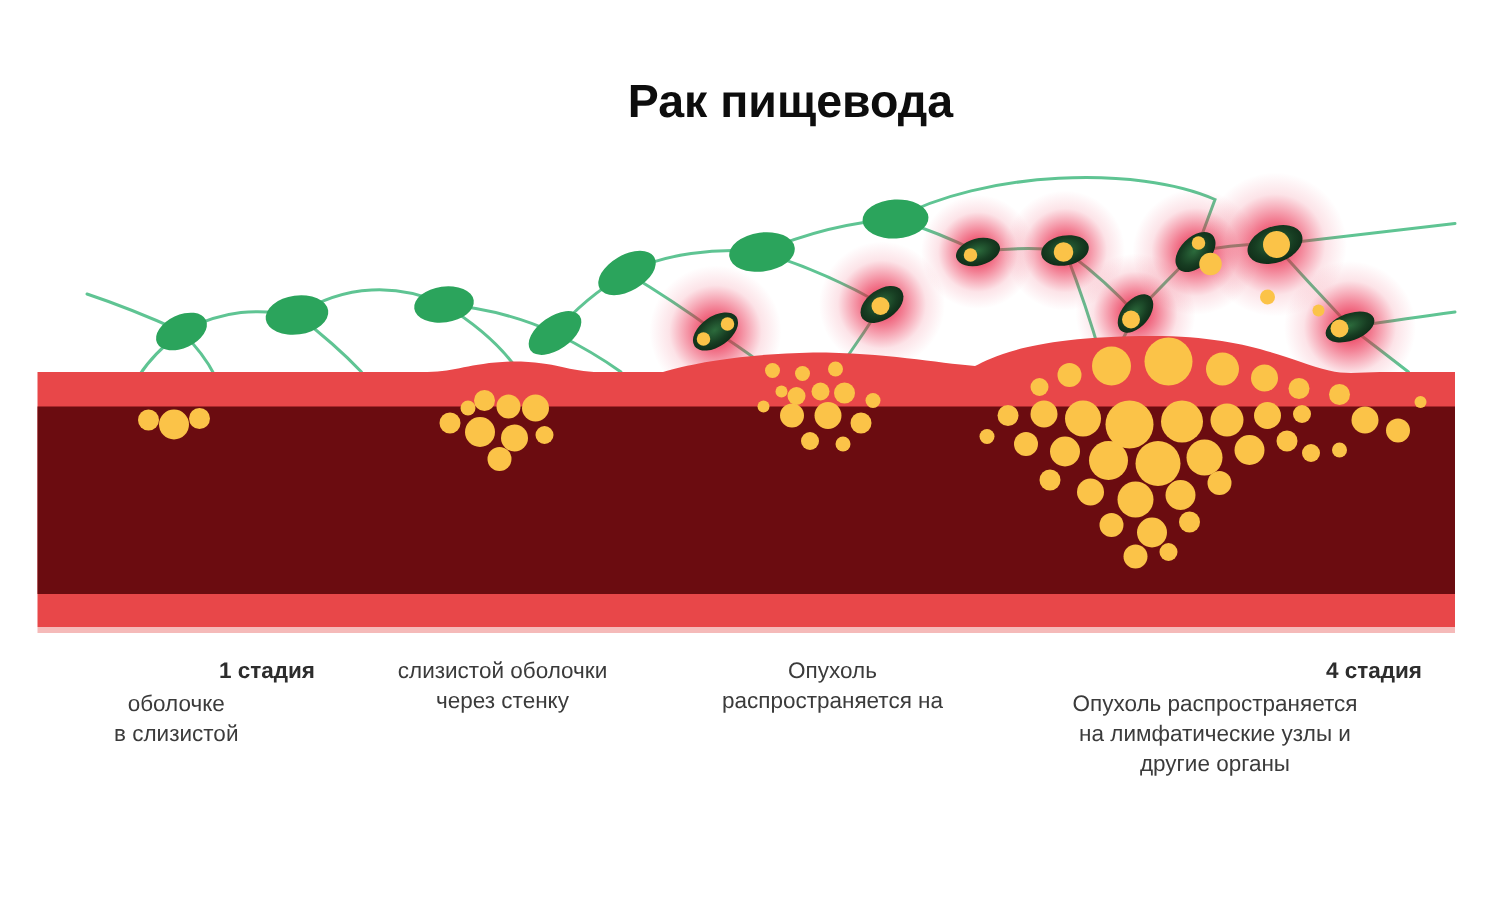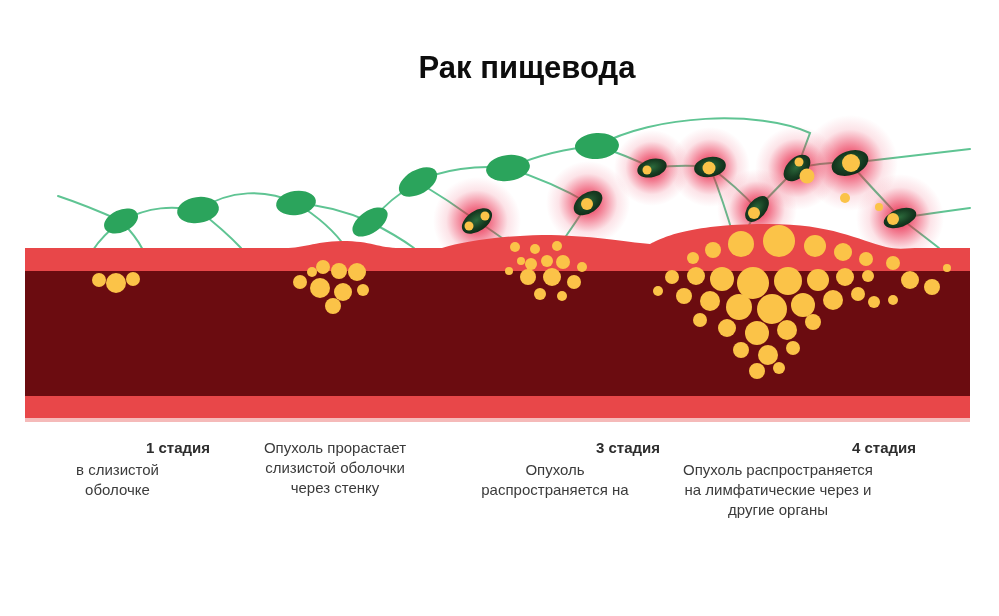--- a/index.html
+++ b/index.html
@@ -18,21 +18,21 @@
   #illustration{position:absolute;top:0;left:0;pointer-events:none;}
   .stage-label{
     position:absolute;top:438px;
     text-align:center;
     font-size:15px;line-height:20px;color:#3b3b3b;
   }
   .stage-label .stage-name{font-weight:bold;color:#2d2d2d;margin-bottom:2px;text-align:right;}
   .s1{left:25px;width:185px;}
   .s2{left:240px;width:190px;}
   .s3{left:450px;width:210px;}
-  .s4{left:640px;width:276px;}
+  .s4{left:672px;width:276px;}
 </style>
 </head>
 <body>
 
 <div id="canvas">
 
   <div class="title">Рак пищевода</div>
 
   <svg id="illustration" width="999" height="616" viewBox="0 0 999 616">
     <defs>
@@ -210,36 +210,34 @@
         <circle cx="807" cy="176" r="7.5"></circle>
       <circle cx="851" cy="163" r="9"></circle>
       <circle cx="893" cy="219" r="6"></circle>
       <circle cx="845" cy="198" r="5"></circle>
       <circle cx="879" cy="207" r="4"></circle>
     </g>
   </svg>
 
   <div class="stage-label s1">
     <div class="stage-name">1 стадия</div>
+    <div>оболочке</div>
     <div>в слизистой</div>
-    <div>оболочке</div>
   </div>
 
   <div class="stage-label s2">
-    <div>Опухоль прорастает</div>
     <div>слизистой оболочки</div>
     <div>через стенку</div>
   </div>
 
   <div class="stage-label s3">
-    <div class="stage-name">3 стадия</div>
     <div>Опухоль</div>
     <div>распространяется на</div>
   </div>
 
   <div class="stage-label s4">
     <div class="stage-name">4 стадия</div>
     <div>Опухоль распространяется</div>
-    <div>на лимфатические через и</div>
+    <div>на лимфатические узлы и</div>
     <div>другие органы</div>
   </div>
 
 </div>
 
 </body></html>

